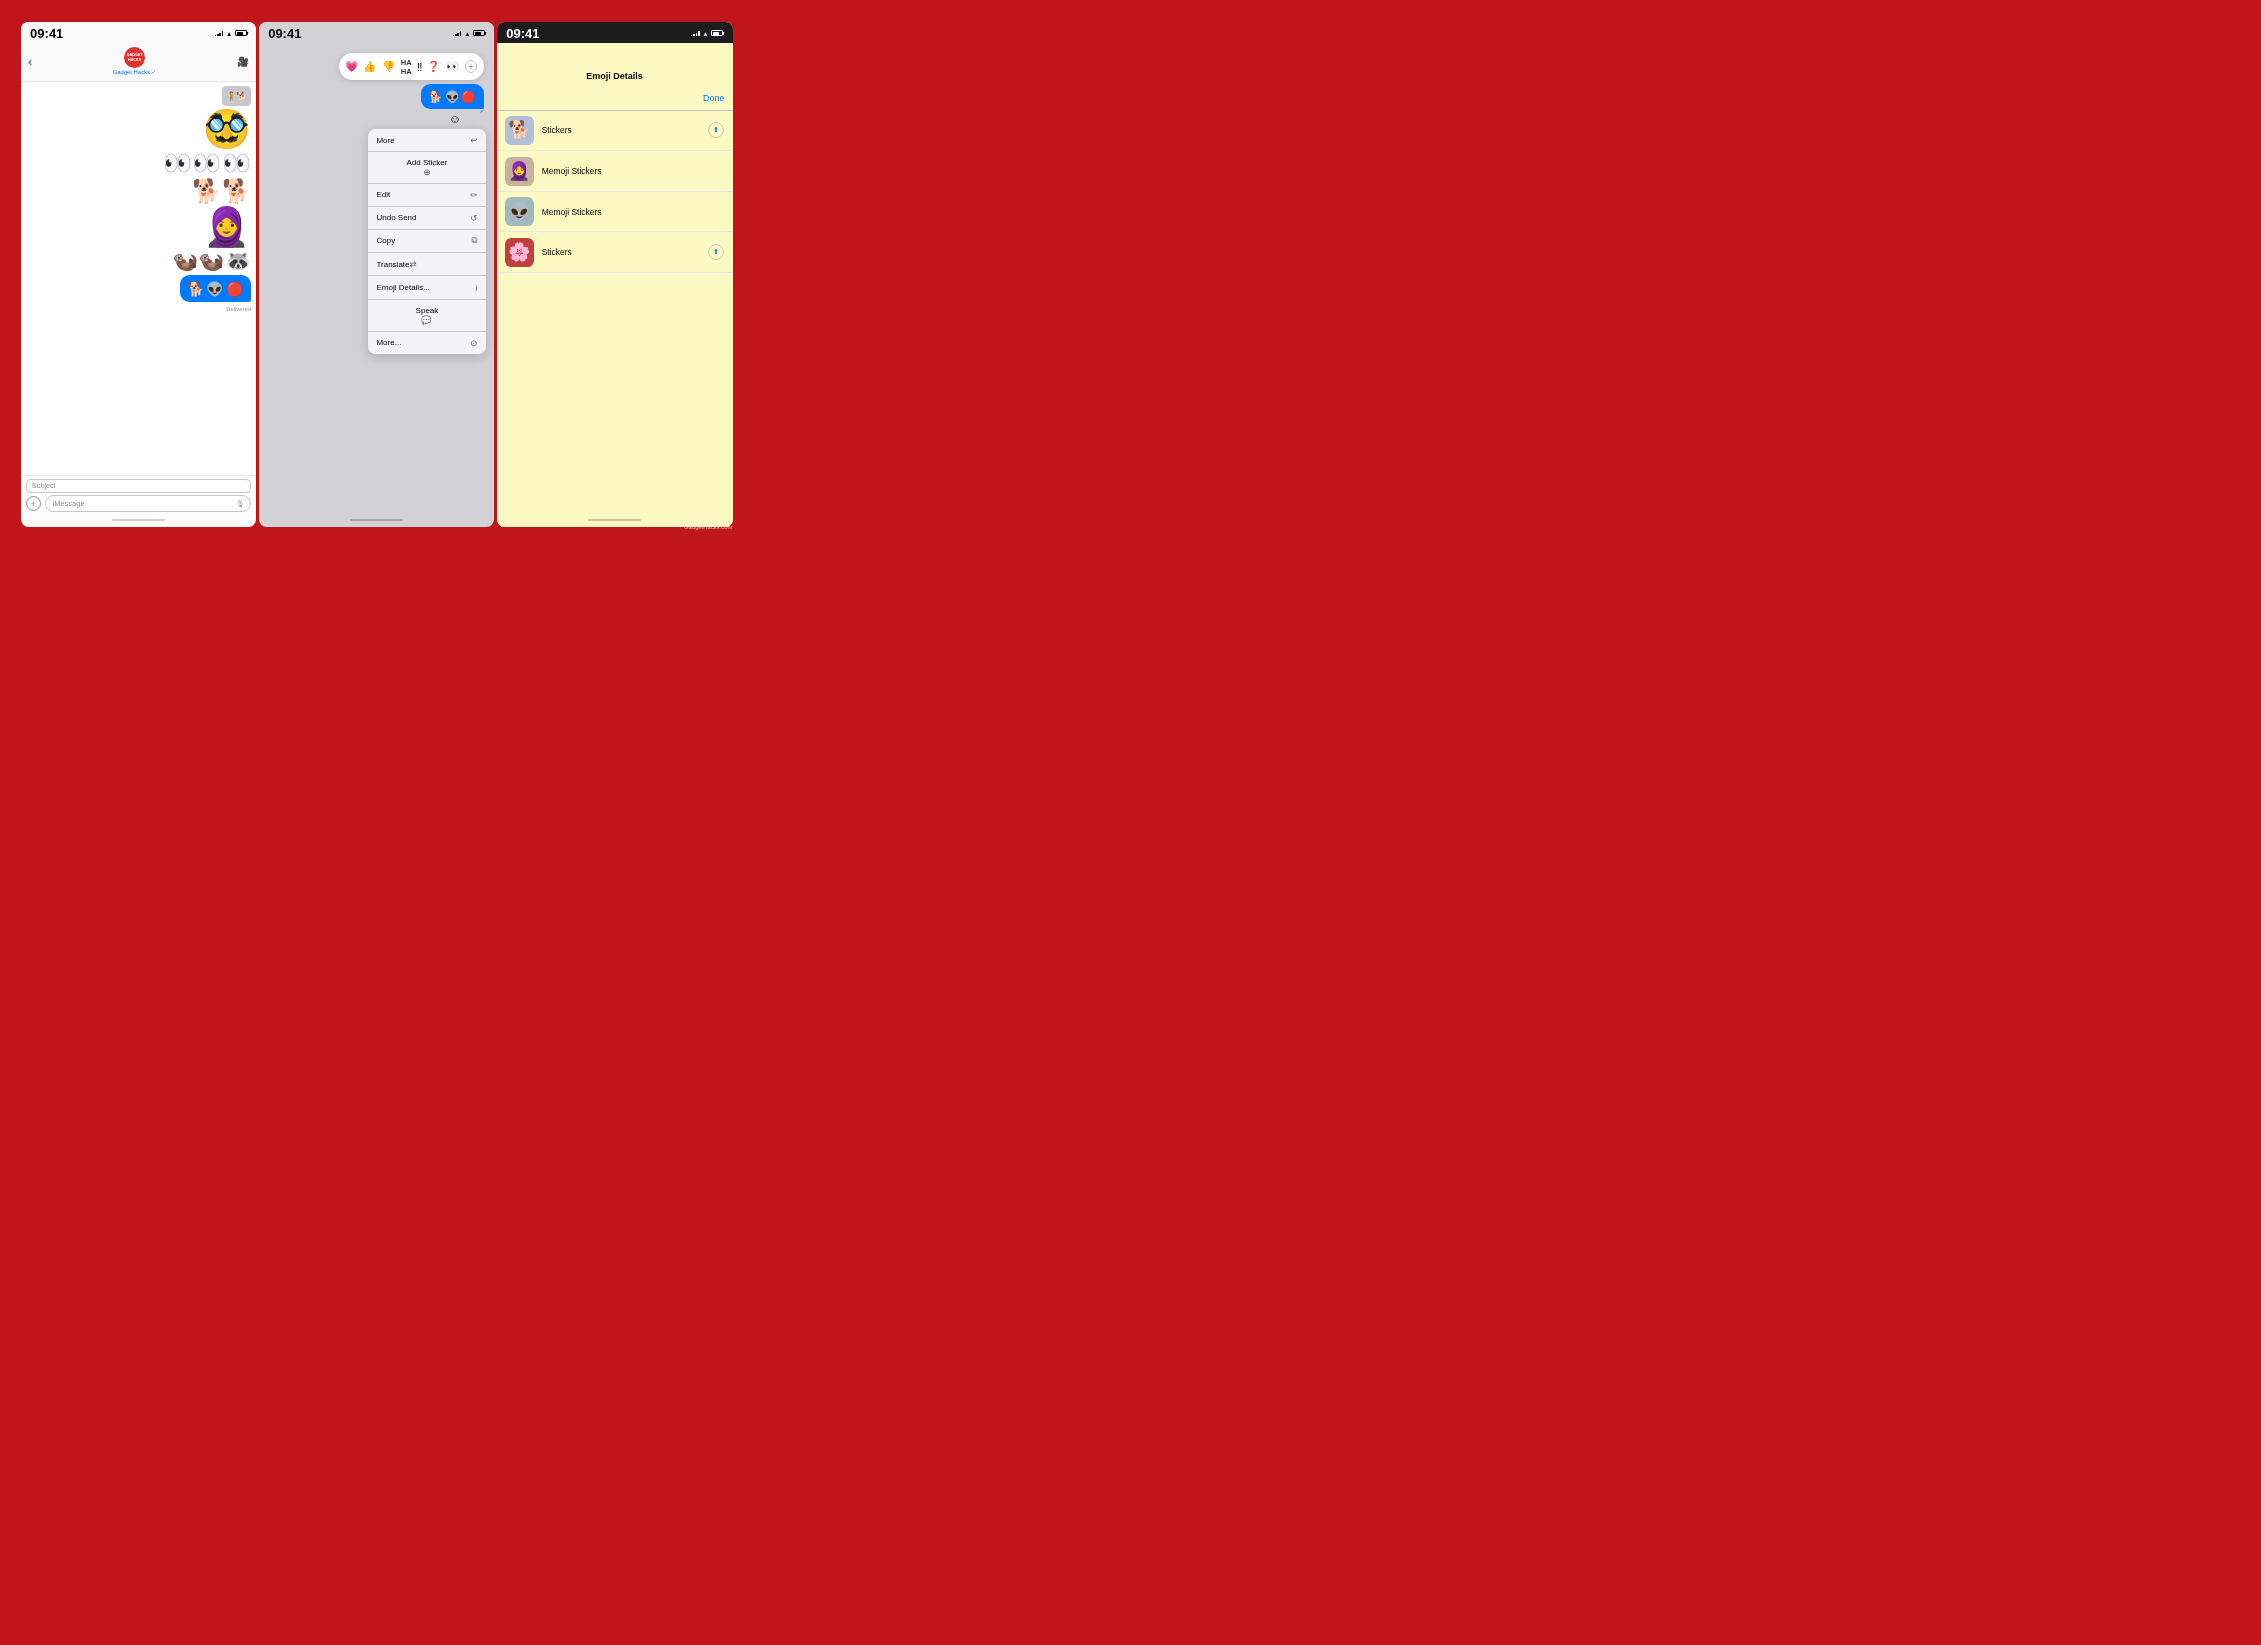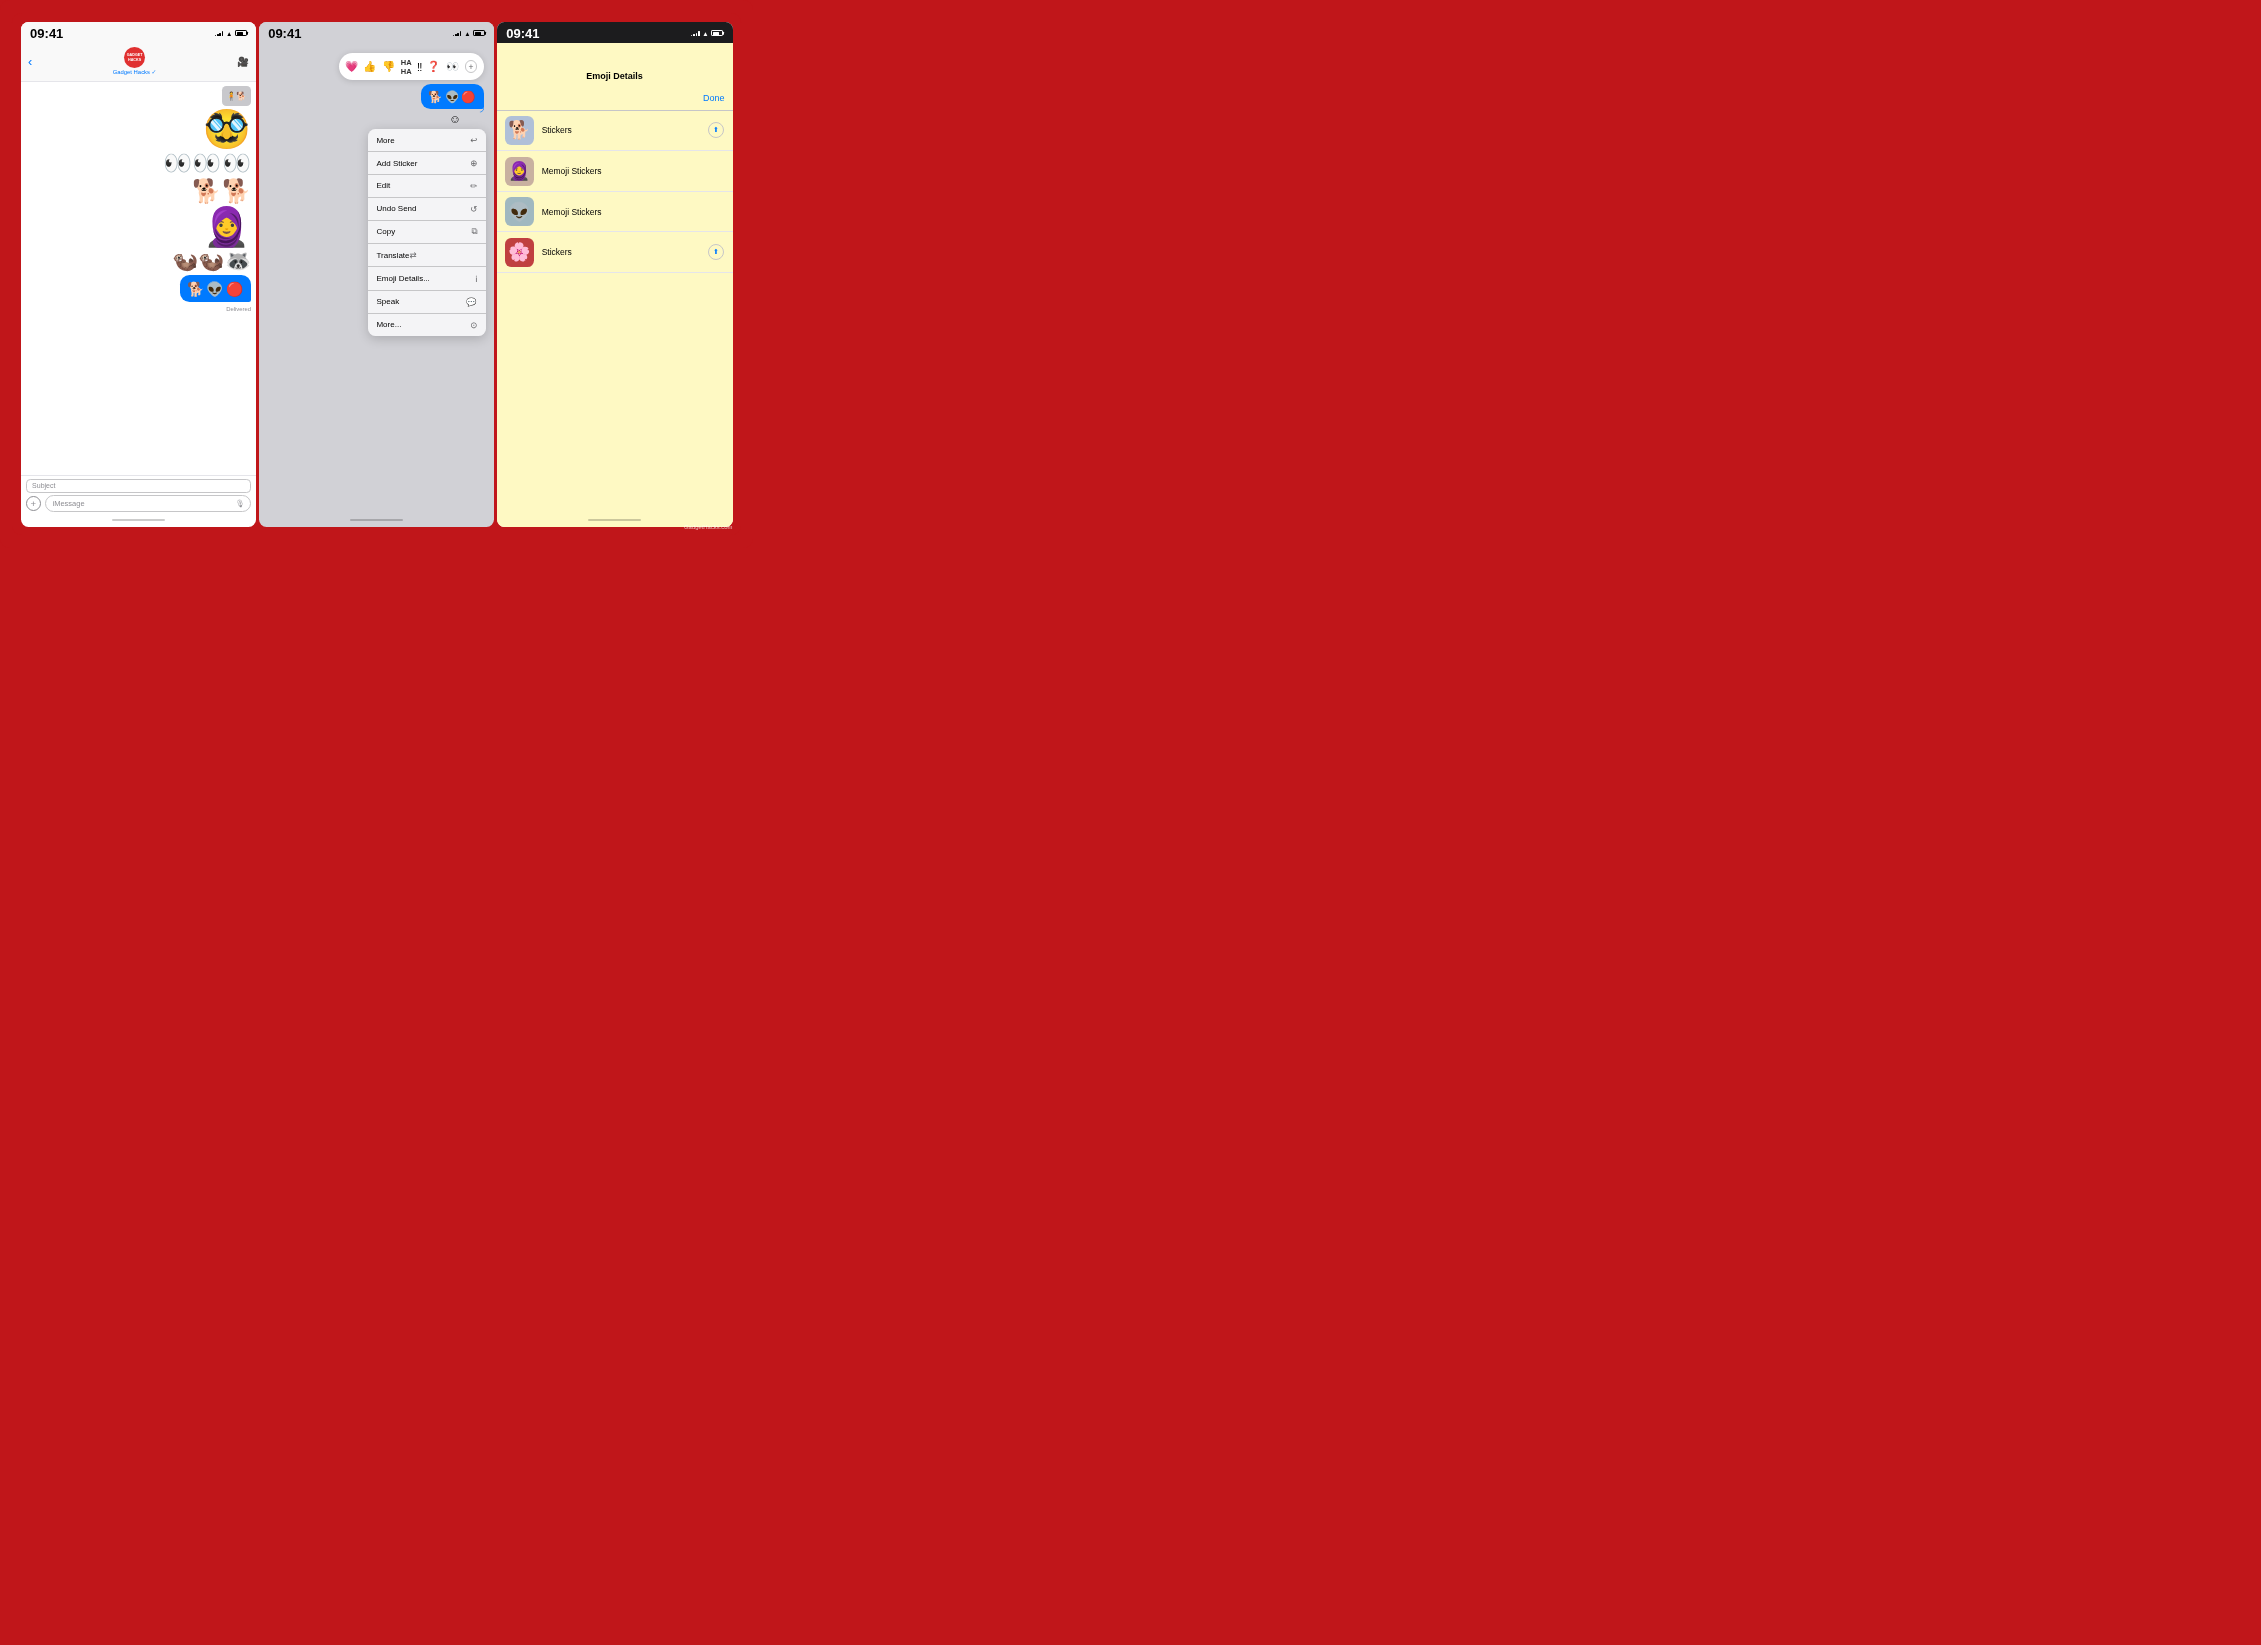--- a/index.html
+++ b/index.html
@@ -246,21 +246,21 @@
 
         <div style="font-size:11.7px;margin-right:27px;margin-top:-1.1px;">☺</div>
 
         <div style="background:rgba(245,245,247,0.97);border-radius:7.5px;overflow:hidden;width:118px;box-shadow:0 2.1px 10.6px rgba(0,0,0,0.18);margin-right:2.1px;">
 
           <div style="display:flex;align-items:center;justify-content:space-between;padding:5.9px 8.5px;font-size:8px;color:#000;border-bottom:0.3px solid #c6c6c8;">
             <span>More</span>
             <span style="font-size:8.5px;color:#636366;">↩</span>
           </div>
 
-          <div style="display:flex;align-items:center;justify-content:space-between;padding:5.9px 8.5px;font-size:8px;color:#000;border-bottom:0.3px solid #c6c6c8;">
+          <div style="display:flex;align-items:center;justify-content:space-between;padding:5.9px 8.5px;font-size:8px;color:#000;border-bottom:0.3px solid #c6c6c8;flex-direction:column;">
             <span>Add Sticker</span>
             <span style="font-size:8.5px;color:#636366;">⊕</span>
           </div>
 
           <div style="display:flex;align-items:center;justify-content:space-between;padding:5.9px 8.5px;font-size:8px;color:#000;border-bottom:0.3px solid #c6c6c8;">
             <span>Edit</span>
             <span style="font-size:8.5px;color:#636366;">✏</span>
           </div>
 
           <div style="display:flex;align-items:center;justify-content:space-between;padding:5.9px 8.5px;font-size:8px;color:#000;border-bottom:0.3px solid #c6c6c8;">
@@ -276,21 +276,21 @@
           <div style="display:flex;align-items:center;justify-content:flex-start;padding:5.9px 8.5px;font-size:8px;color:#000;border-bottom:0.3px solid #c6c6c8;">
             <span>Translate</span>
             <span style="font-size:8.5px;color:#636366;">⇄</span>
           </div>
 
           <div style="display:flex;align-items:center;justify-content:space-between;padding:5.9px 8.5px;font-size:8px;color:#000;border-bottom:0.3px solid #c6c6c8;">
             <span>Emoji Details...</span>
             <span style="font-size:8.5px;color:#636366;">ℹ</span>
           </div>
 
-          <div style="display:flex;align-items:center;justify-content:space-between;padding:5.9px 8.5px;font-size:8px;color:#000;border-bottom:0.3px solid #c6c6c8;">
+          <div style="display:flex;align-items:center;justify-content:space-between;padding:5.9px 8.5px;font-size:8px;color:#000;border-bottom:0.3px solid #c6c6c8;flex-direction:column;">
             <span>Speak</span>
             <span style="font-size:8.5px;color:#636366;">💬</span>
           </div>
 
           <div style="display:flex;align-items:center;justify-content:space-between;padding:5.9px 8.5px;font-size:8px;color:#000;">
             <span>More...</span>
             <span style="font-size:8.5px;color:#636366;">⊙</span>
           </div>
         </div>
       </div>

